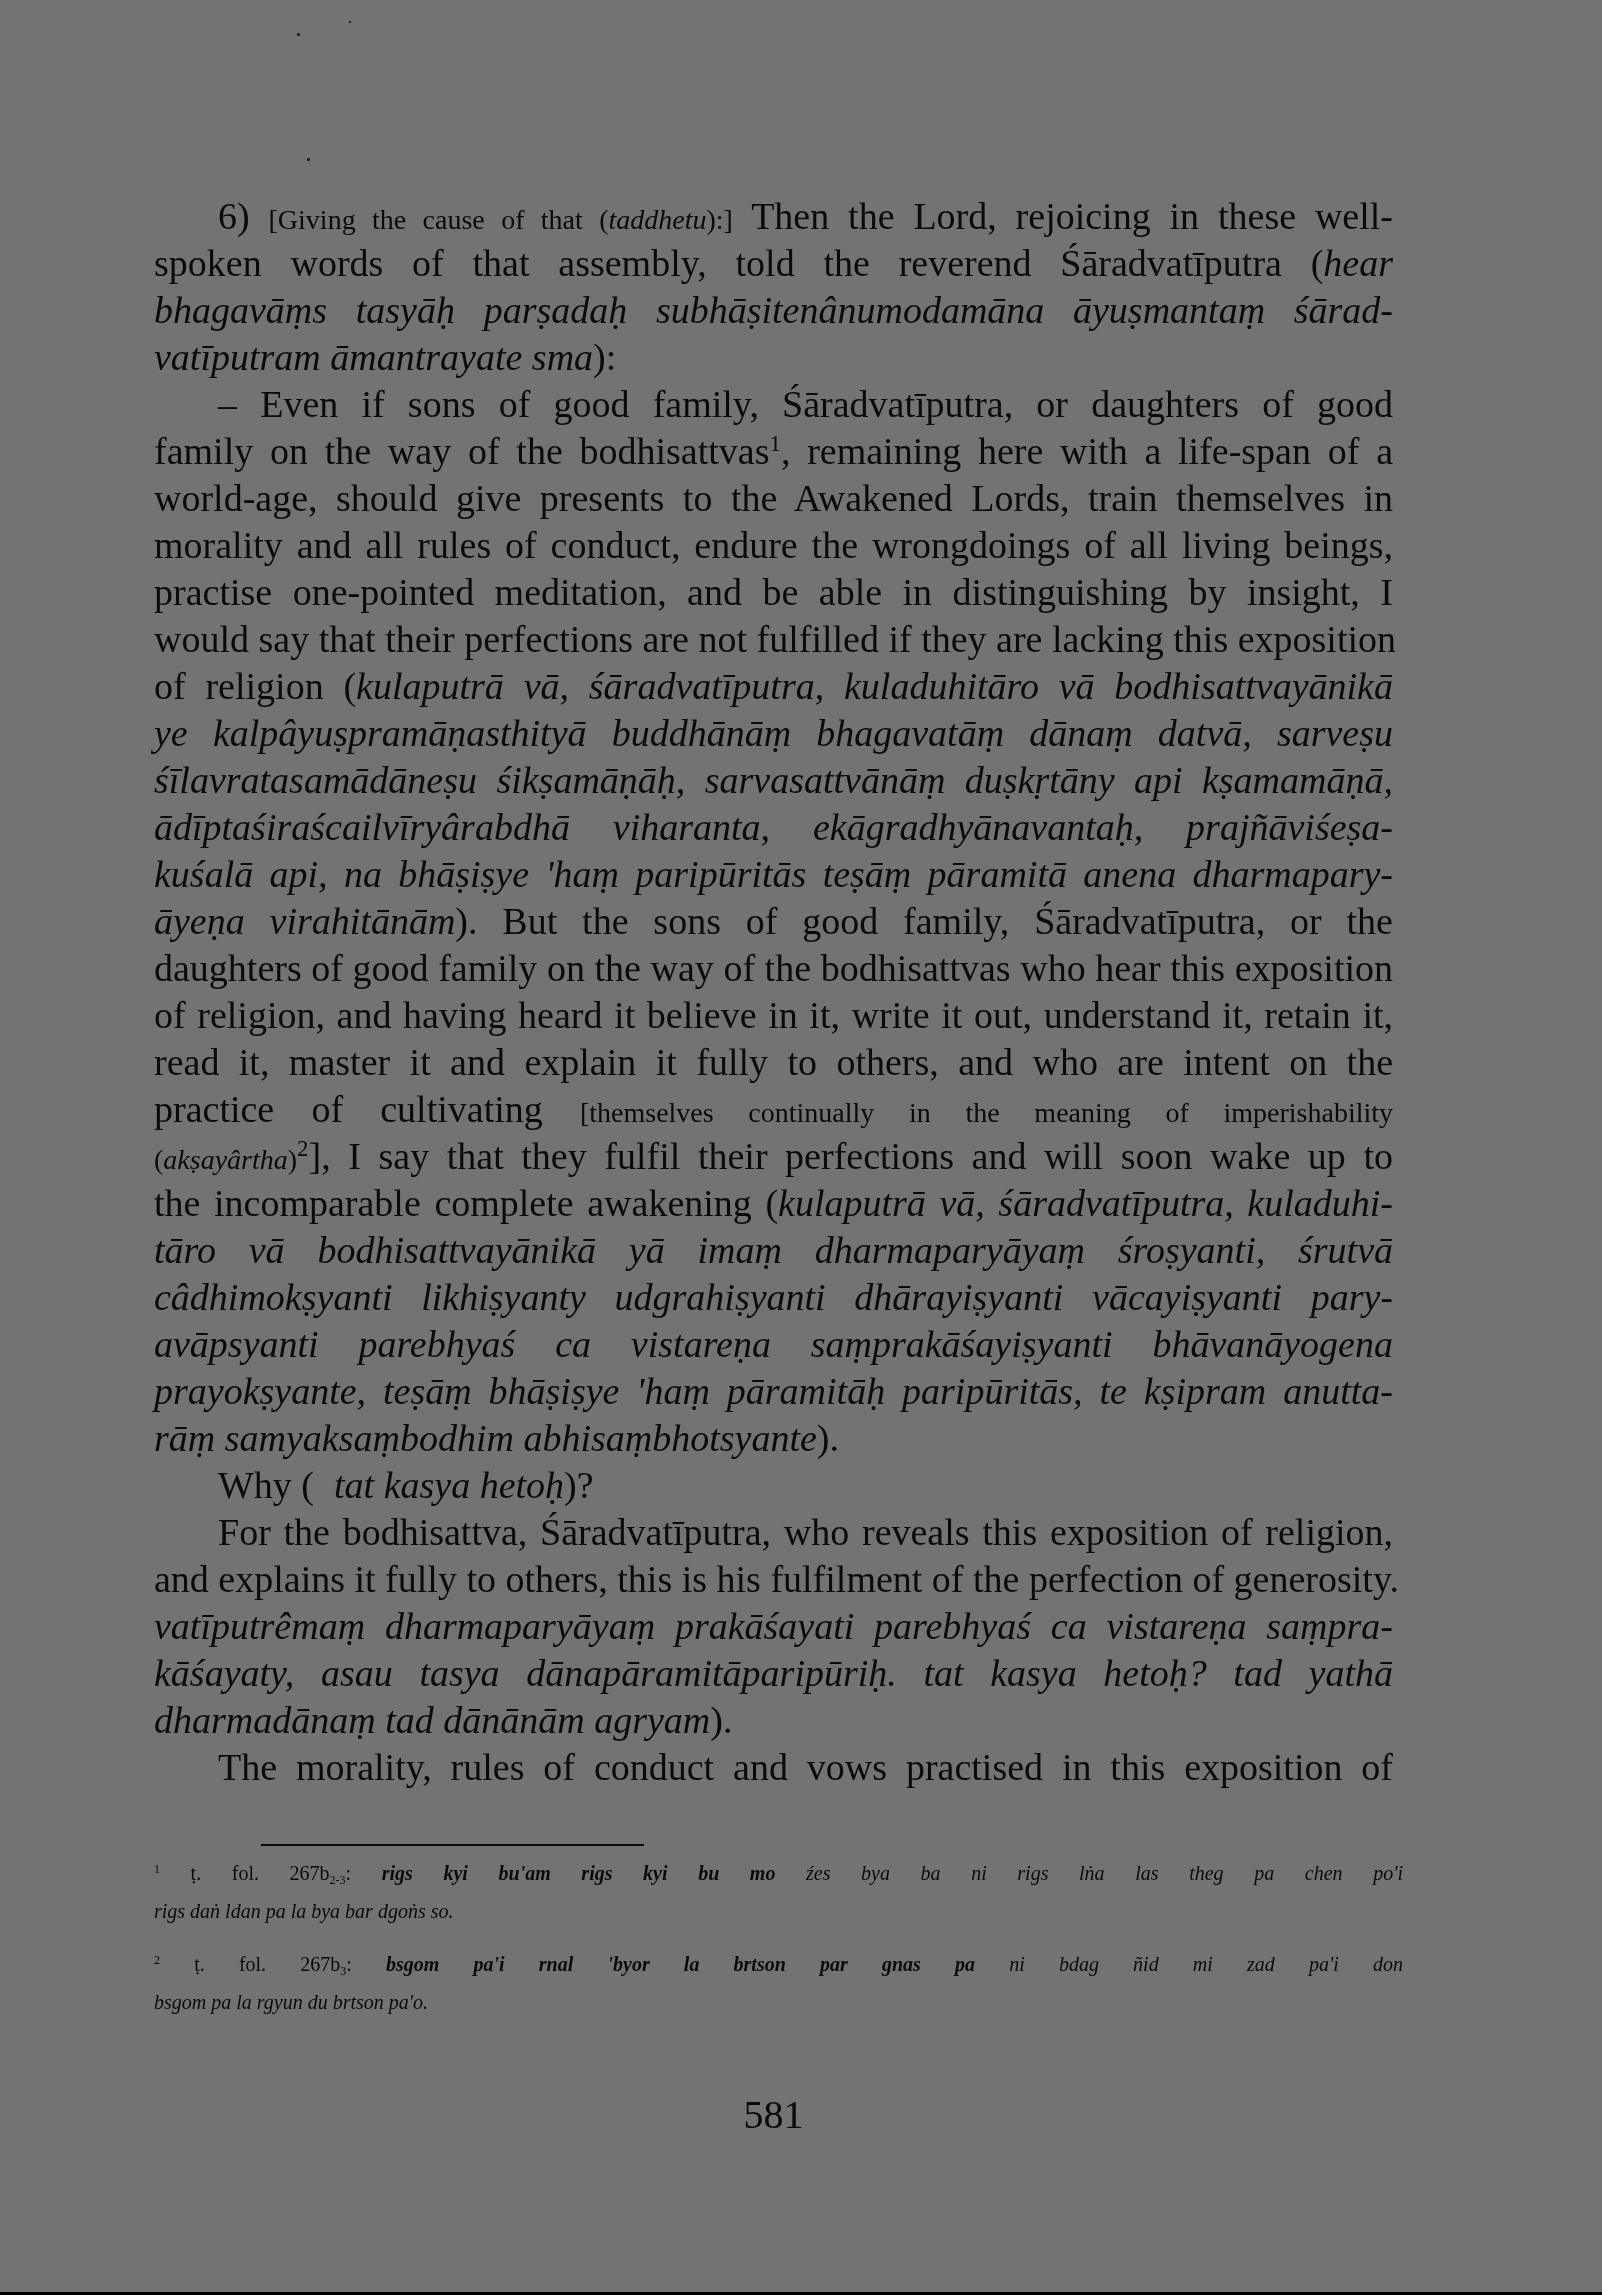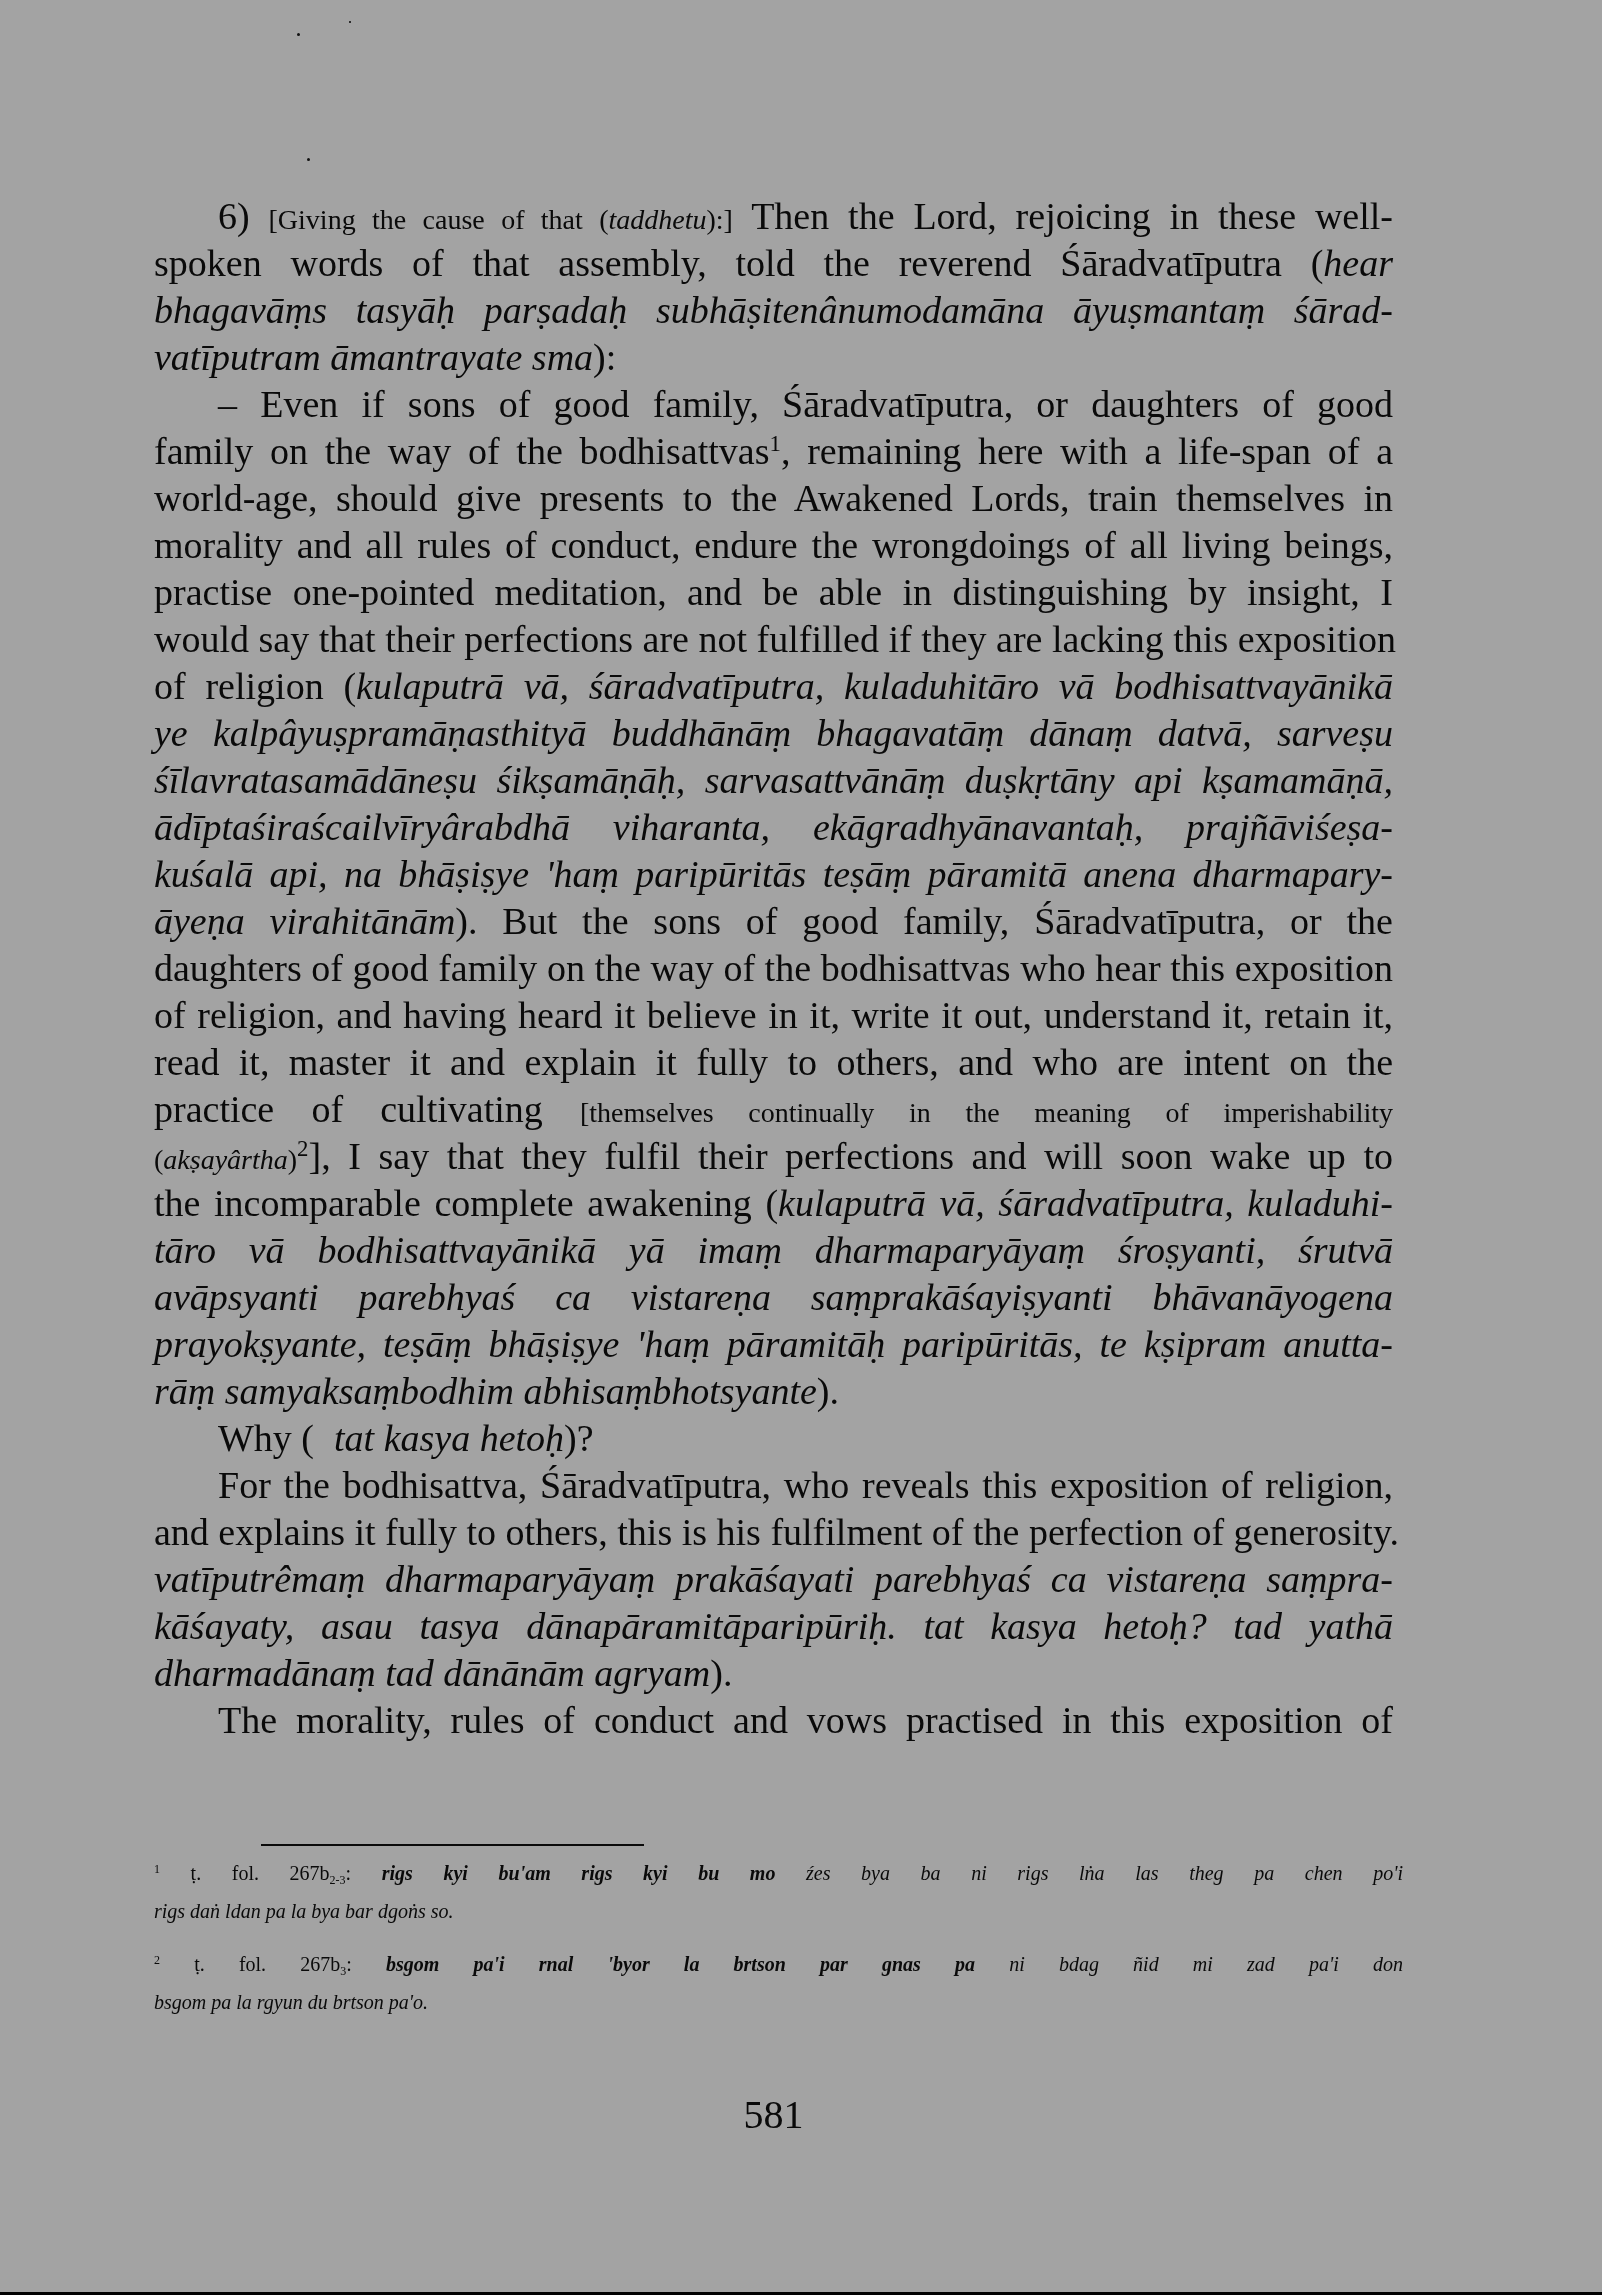--- a/index.html
+++ b/index.html
@@ -1,17 +1,17 @@
 <!DOCTYPE html>
 <html style="font-size:9.7px"><head>
 <meta charset="utf-8">
 <style>
   html, body { margin: 0; padding: 0; background: #ffffff; }
   body { width: 1602px; height: 2295px; position: relative; overflow: hidden; }
-  .page { position: absolute; left: 0; top: 0; width: 1602px; height: 2295px; background: #a3a3a3; color: #0a0a0a; }
+  .page { position: absolute; left: 0; top: 0; width: 1602px; height: 2295px; background: #737373; color: #0a0a0a; }
   .body-text { position: absolute; left: 154px; top: 193px; width: 1239px; font-family: "Liberation Serif", "DejaVu Serif", serif; font-size: 38px; }
   .line { height: 47px; line-height: 47px; white-space: nowrap; text-align: justify; text-align-last: justify; overflow: visible; }
   .line.last { text-align-last: left; }
   .indent { padding-left: 64px; }
   .small { font-size: 28px; }
   sup { font-size: 0.6em; vertical-align: 0.55em; line-height: 0; }
   sub { font-size: 0.6em; vertical-align: -0.3em; line-height: 0; }
   .fn-rule { position: absolute; left: 261px; top: 1844px; width: 383px; height: 2.4px; background: #0a0a0a; }
   .footnotes { position: absolute; left: 154px; top: 1854px; width: 1249px; font-family: "Liberation Serif", "DejaVu Serif", serif; font-size: 20px; }
   .fn-line { height: 38px; line-height: 38px; white-space: nowrap; text-align: justify; text-align-last: justify; }
@@ -46,20 +46,21 @@
       <div class="line "><span style="font-style: italic;">ādīptaśiraścailvīryârabdhā viharanta, ekāgradhyānavantaḥ, prajñāviśeṣa-</span></div>
       <div class="line "><span style="font-style: italic;">kuśalā api, na bhāṣiṣye 'haṃ paripūritās teṣāṃ pāramitā anena dharmapary-</span></div>
       <div class="line "><span style="font-style: italic;">āyeṇa virahitānām</span><span>). But the sons of good family, Śāradvatīputra, or the</span></div>
       <div class="line "><span>daughters of good family on the way of the bodhisattvas who hear this exposition</span></div>
       <div class="line "><span>of religion, and having heard it believe in it, write it out, understand it, retain it,</span></div>
       <div class="line "><span>read it, master it and explain it fully to others, and who are intent on the</span></div>
       <div class="line "><span>practice of cultivating </span><span class="small">[themselves continually in the meaning of imperishability</span></div>
       <div class="line "><span class="small">(</span><span class="small" style="font-style: italic;">akṣayârtha</span><span class="small">)</span><sup>2</sup><span>], I say that they fulfil their perfections and will soon wake up to</span></div>
       <div class="line "><span>the incomparable complete awakening (</span><span style="font-style: italic;">kulaputrā vā, śāradvatīputra, kuladuhi-</span></div>
       <div class="line "><span style="font-style: italic;">tāro vā bodhisattvayānikā yā imaṃ dharmaparyāyaṃ śroṣyanti, śrutvā</span></div>
+      <div class="line "><span style="font-style: italic;">câdhimokṣyanti likhiṣyanty udgrahiṣyanti dhārayiṣyanti vācayiṣyanti pary-</span></div>
       <div class="line "><span style="font-style: italic;">avāpsyanti parebhyaś ca vistareṇa saṃprakāśayiṣyanti bhāvanāyogena</span></div>
       <div class="line "><span style="font-style: italic;">prayokṣyante, teṣāṃ bhāṣiṣye 'haṃ pāramitāḥ paripūritās, te kṣipram anutta-</span></div>
       <div class="line last"><span style="font-style: italic;">rāṃ samyaksaṃbodhim abhisaṃbhotsyante</span><span>).</span></div>
       <div class="line indent last"><span>Why (</span><span style="font-style: italic; margin-left: 20px;">tat kasya hetoḥ</span><span>)?</span></div>
       <div class="line indent"><span>For the bodhisattva, Śāradvatīputra, who reveals this exposition of religion,</span></div>
       <div class="line "><span>and explains it fully to others, this is his fulfilment of the perfection of generosity.</span></div>
       <div class="line "><span style="font-style: italic;">vatīputrêmaṃ dharmaparyāyaṃ prakāśayati parebhyaś ca vistareṇa saṃpra-</span></div>
       <div class="line "><span style="font-style: italic;">kāśayaty, asau tasya dānapāramitāparipūriḥ. tat kasya hetoḥ? tad yathā</span></div>
       <div class="line last"><span style="font-style: italic;">dharmadānaṃ tad dānānām agryam</span><span>).</span></div>
       <div class="line indent"><span>The morality, rules of conduct and vows practised in this exposition of</span></div>

